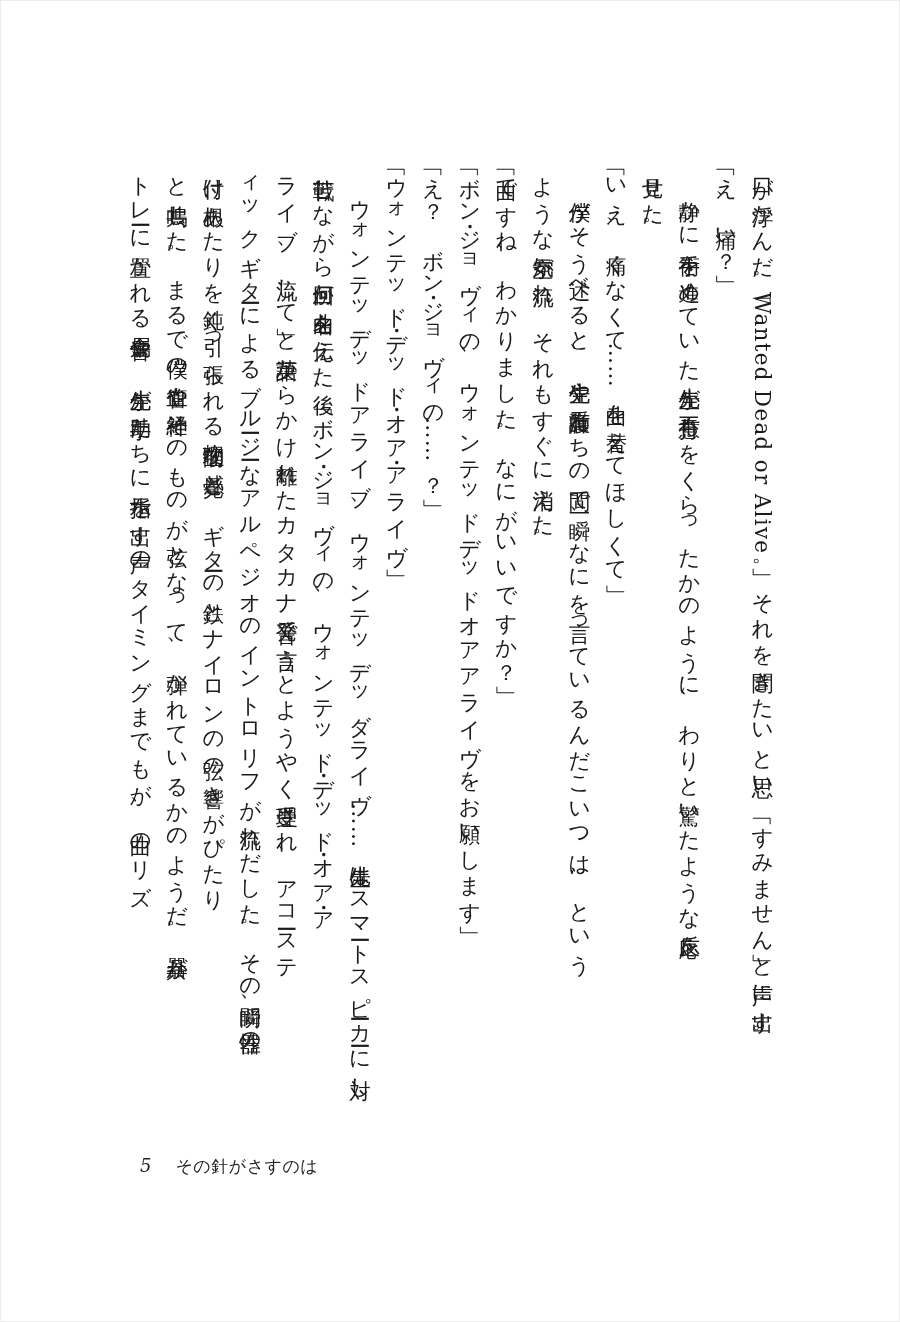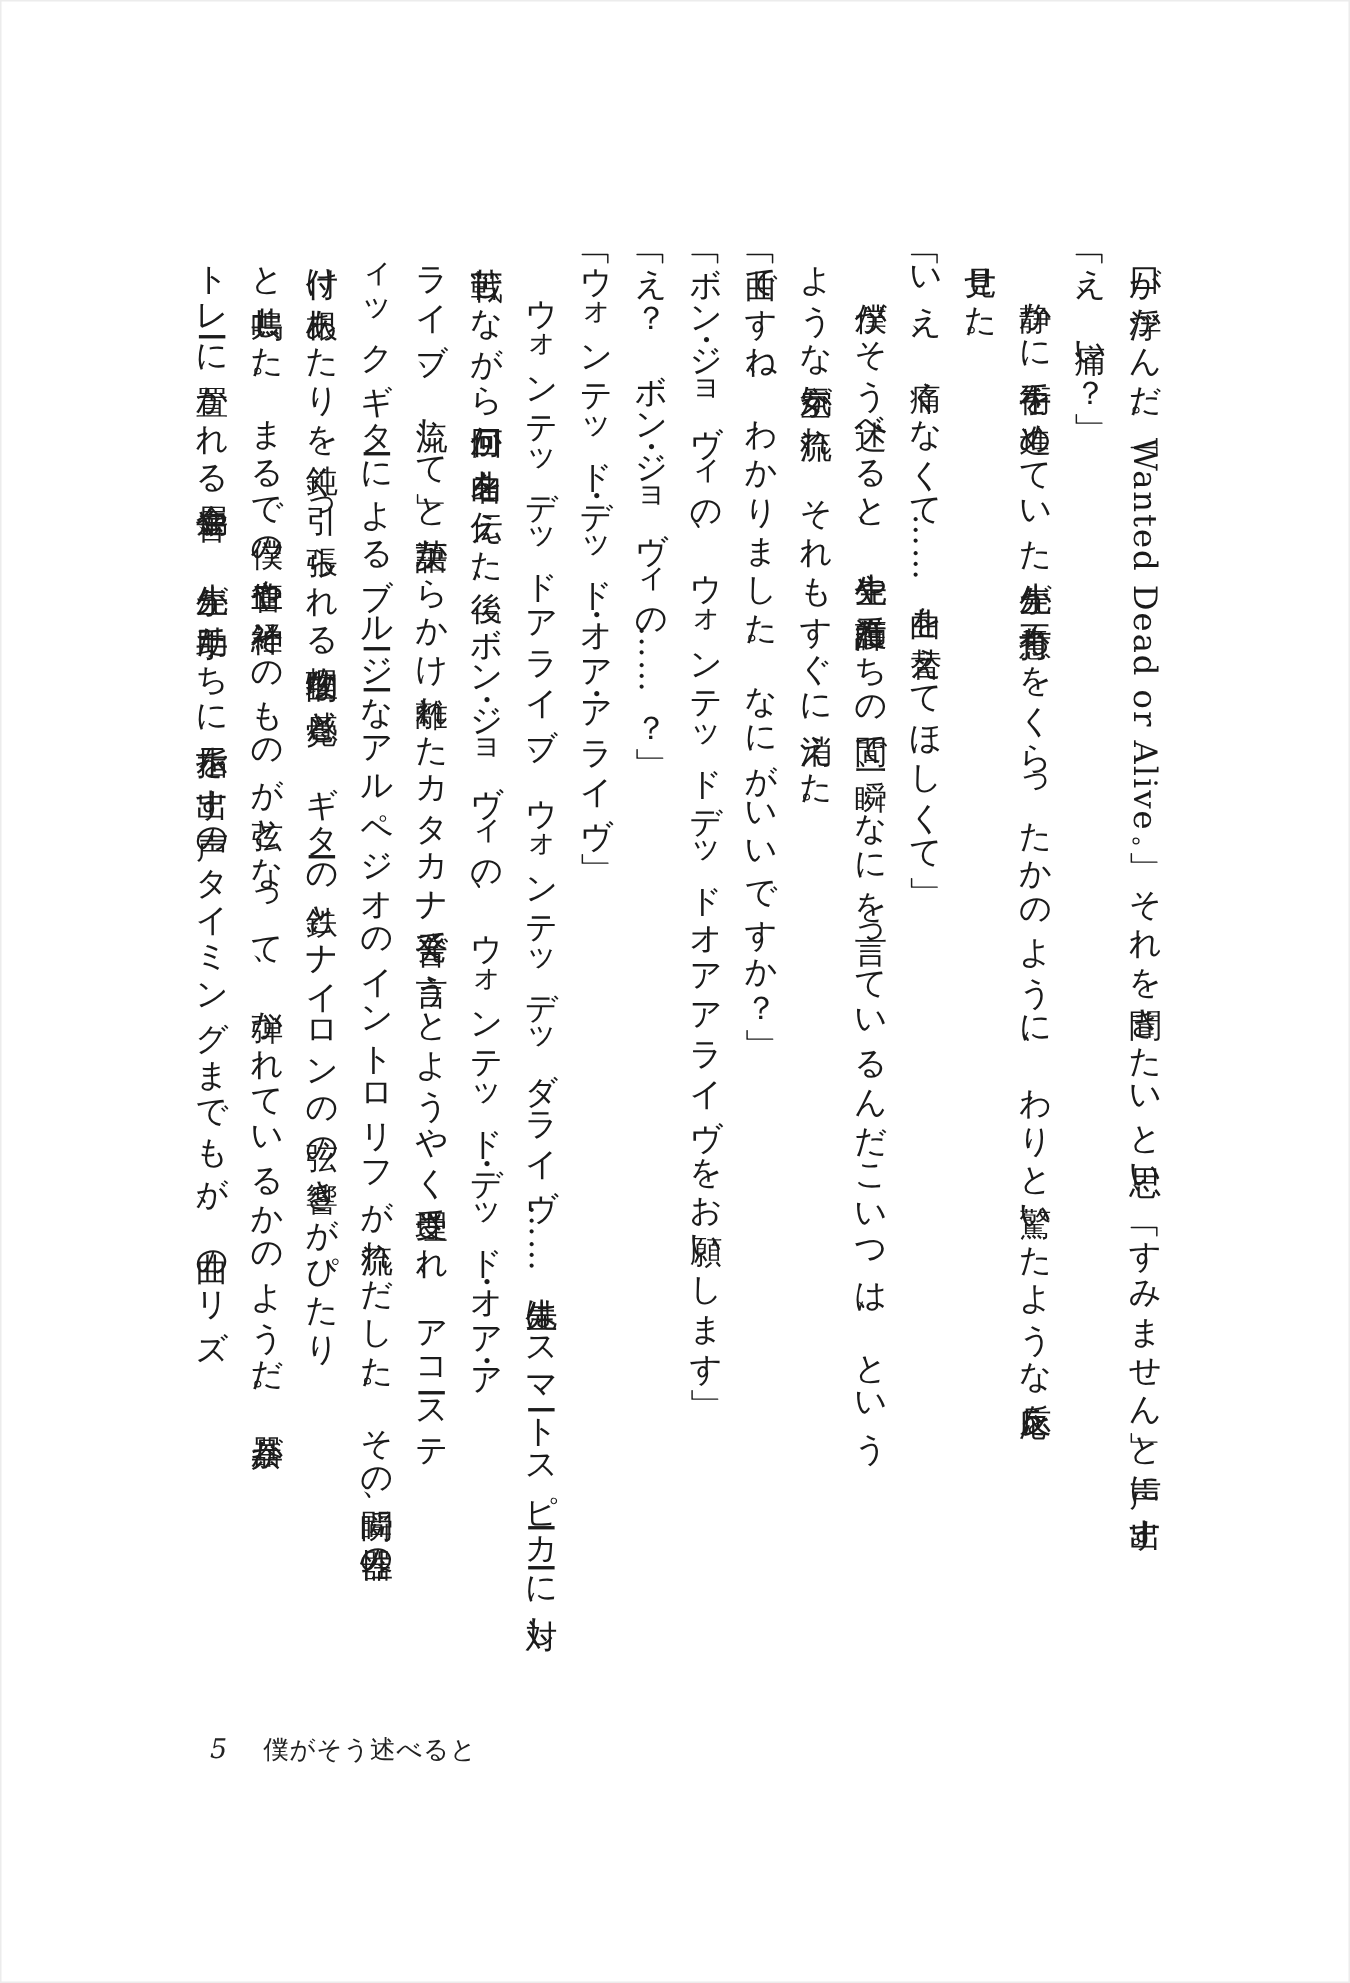--- a/index.html
+++ b/index.html
@@ -73,16 +73,16 @@
     <p class="tline">苦戦しながら何回か曲名を伝えた後、「ボン・ジョヴィの、ウォンテッド・デッド・オア・ア</p>
     <p class="tline">ライブ、流して」と英語からかけ離れたカタカナ発音で言うとようやく受理され、アコーステ</p>
     <p class="tline">ィックギターによるブルージーなアルペジオのイントロリフが流れだした。その瞬間、性器の</p>
     <p class="tline">付け根あたりを鈍く引っ張られる物理的な感覚と、ギターの鉄とナイロンの弦の響きがぴたり</p>
     <p class="tline">と共鳴した。まるで僕の血管や神経そのものが弦となって、弾かれているかのようだ。器具が</p>
     <p class="tline">トレーに置かれる金属音や、先生が助手たちに指示を出す声のタイミングまでもが、曲のリズ</p>
   </main>
 
   <footer class="page-footer">
     <span class="page-num">5</span>
-    <span class="running-title">僕がそう述べると</span>
+    <span class="running-title">その針がさすのは</span>
   </footer>
 
 </div>
 
 </body></html>

